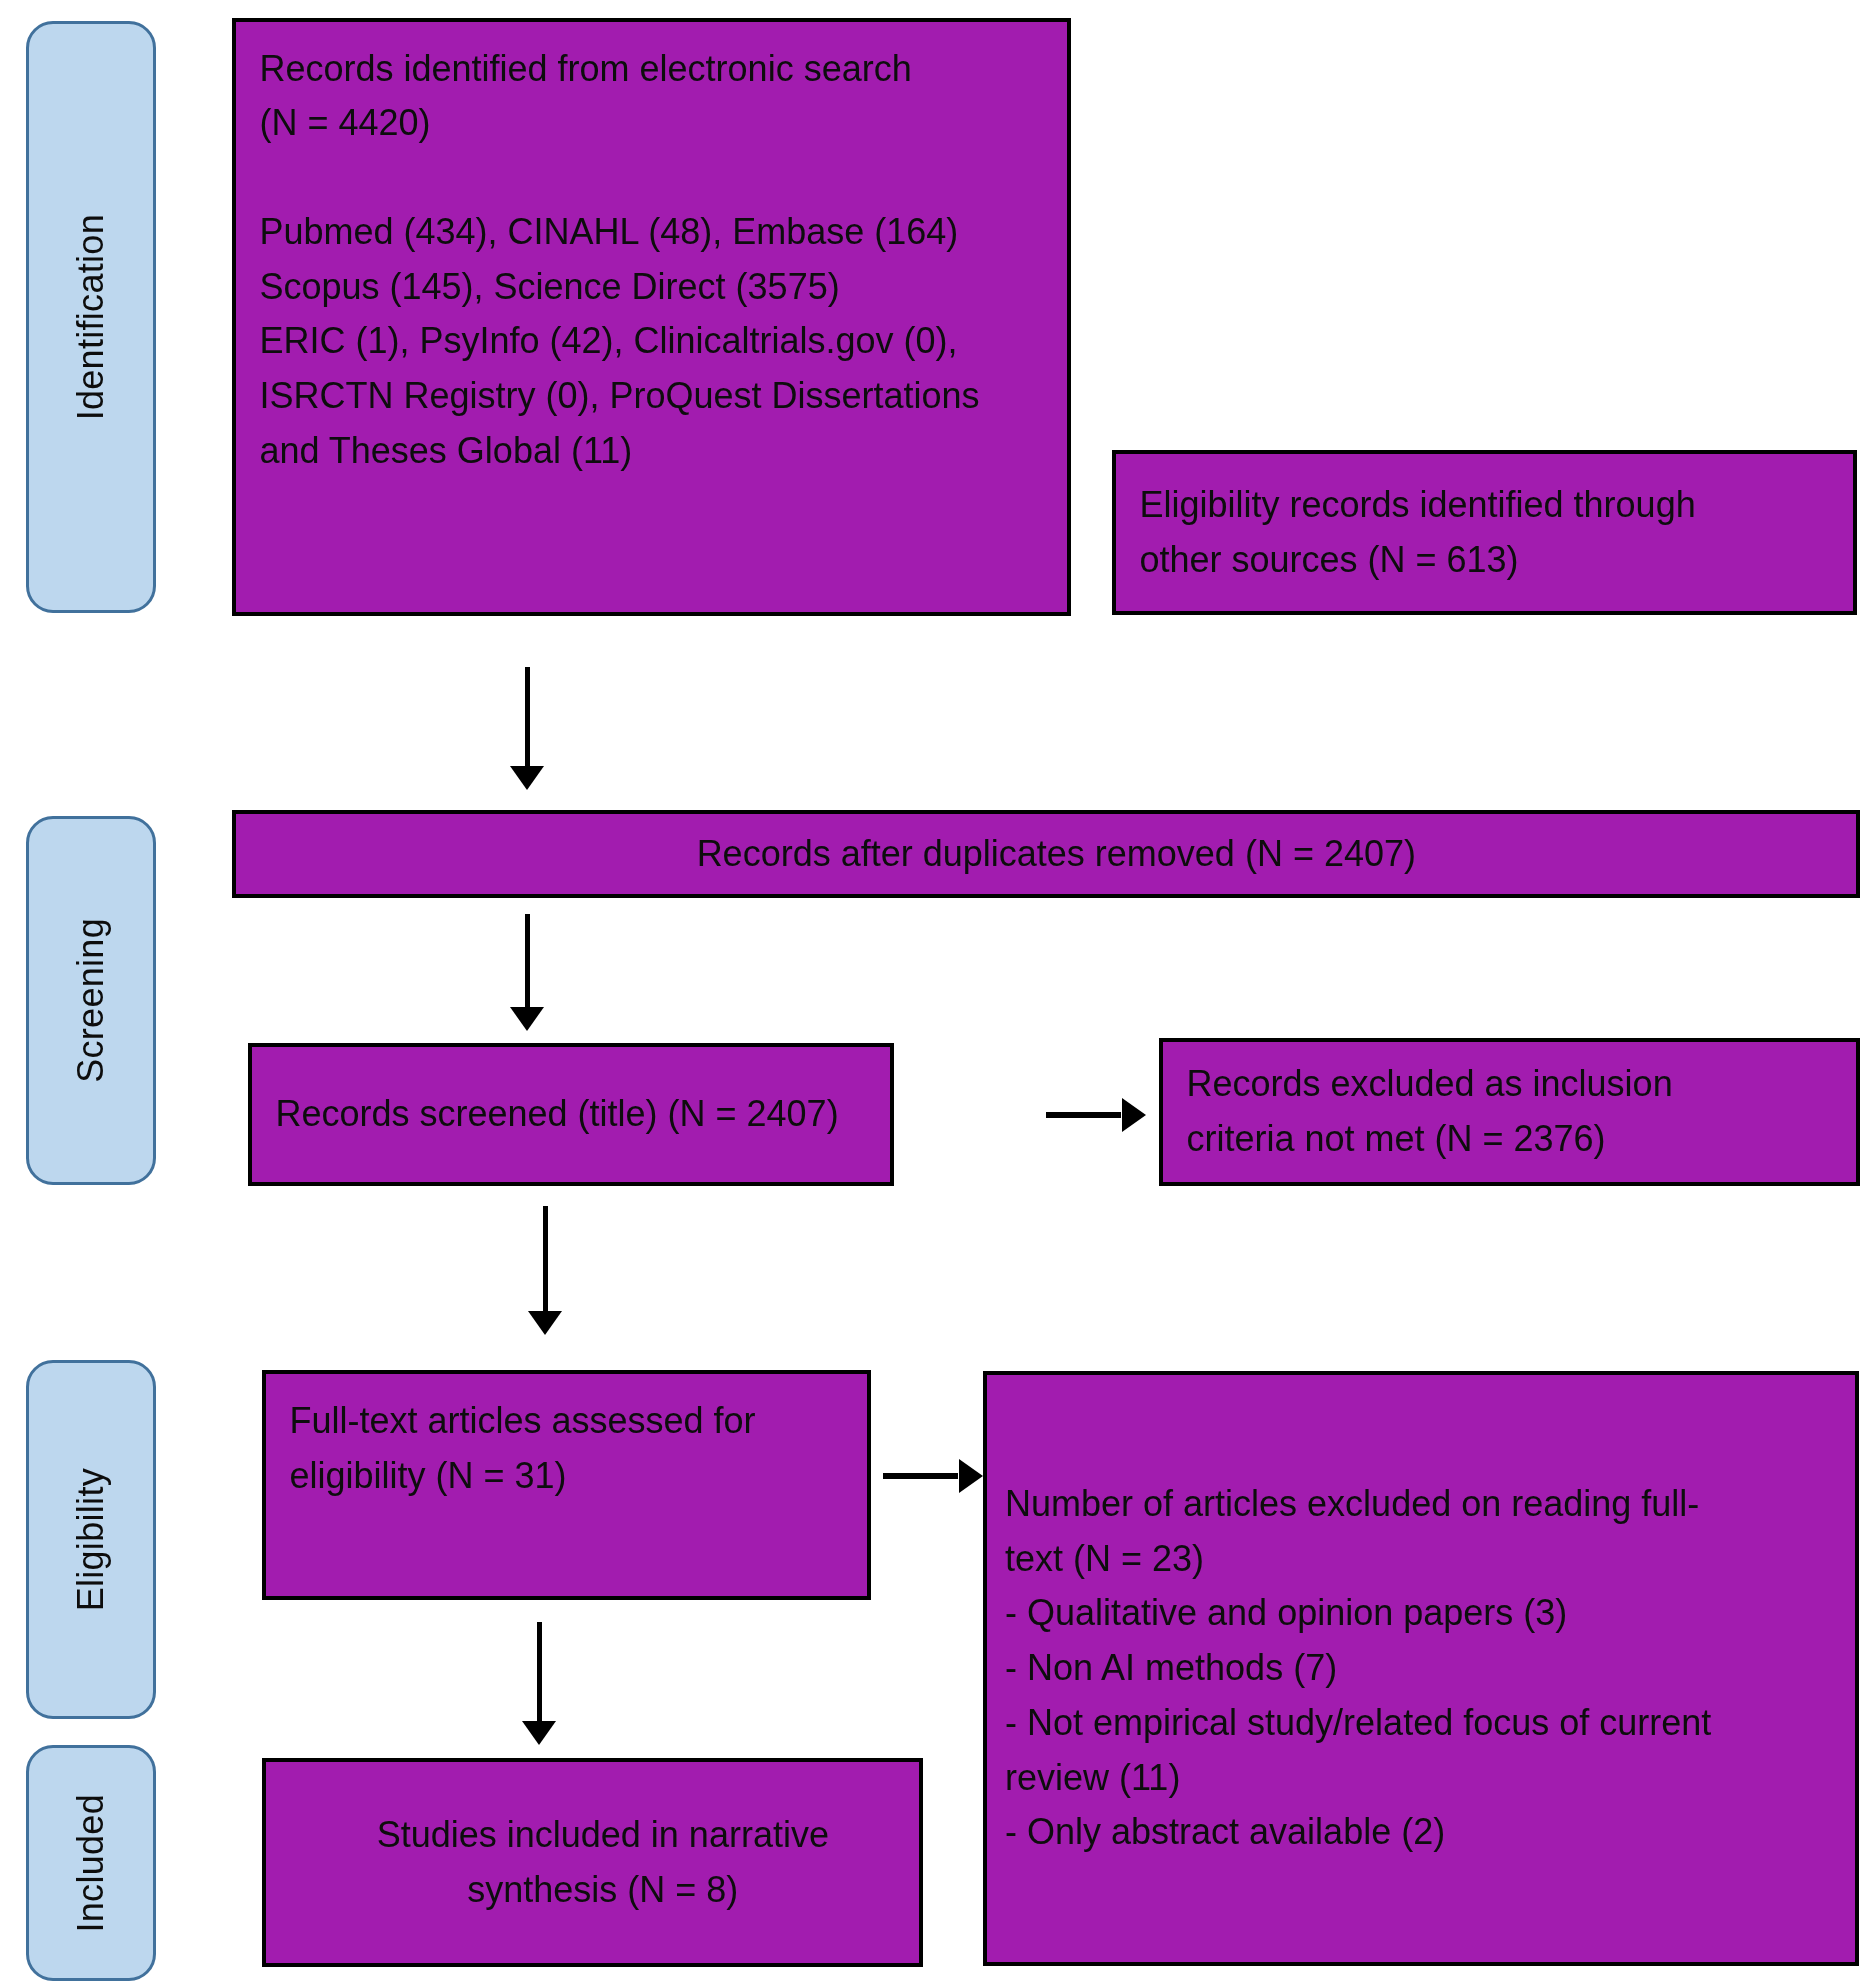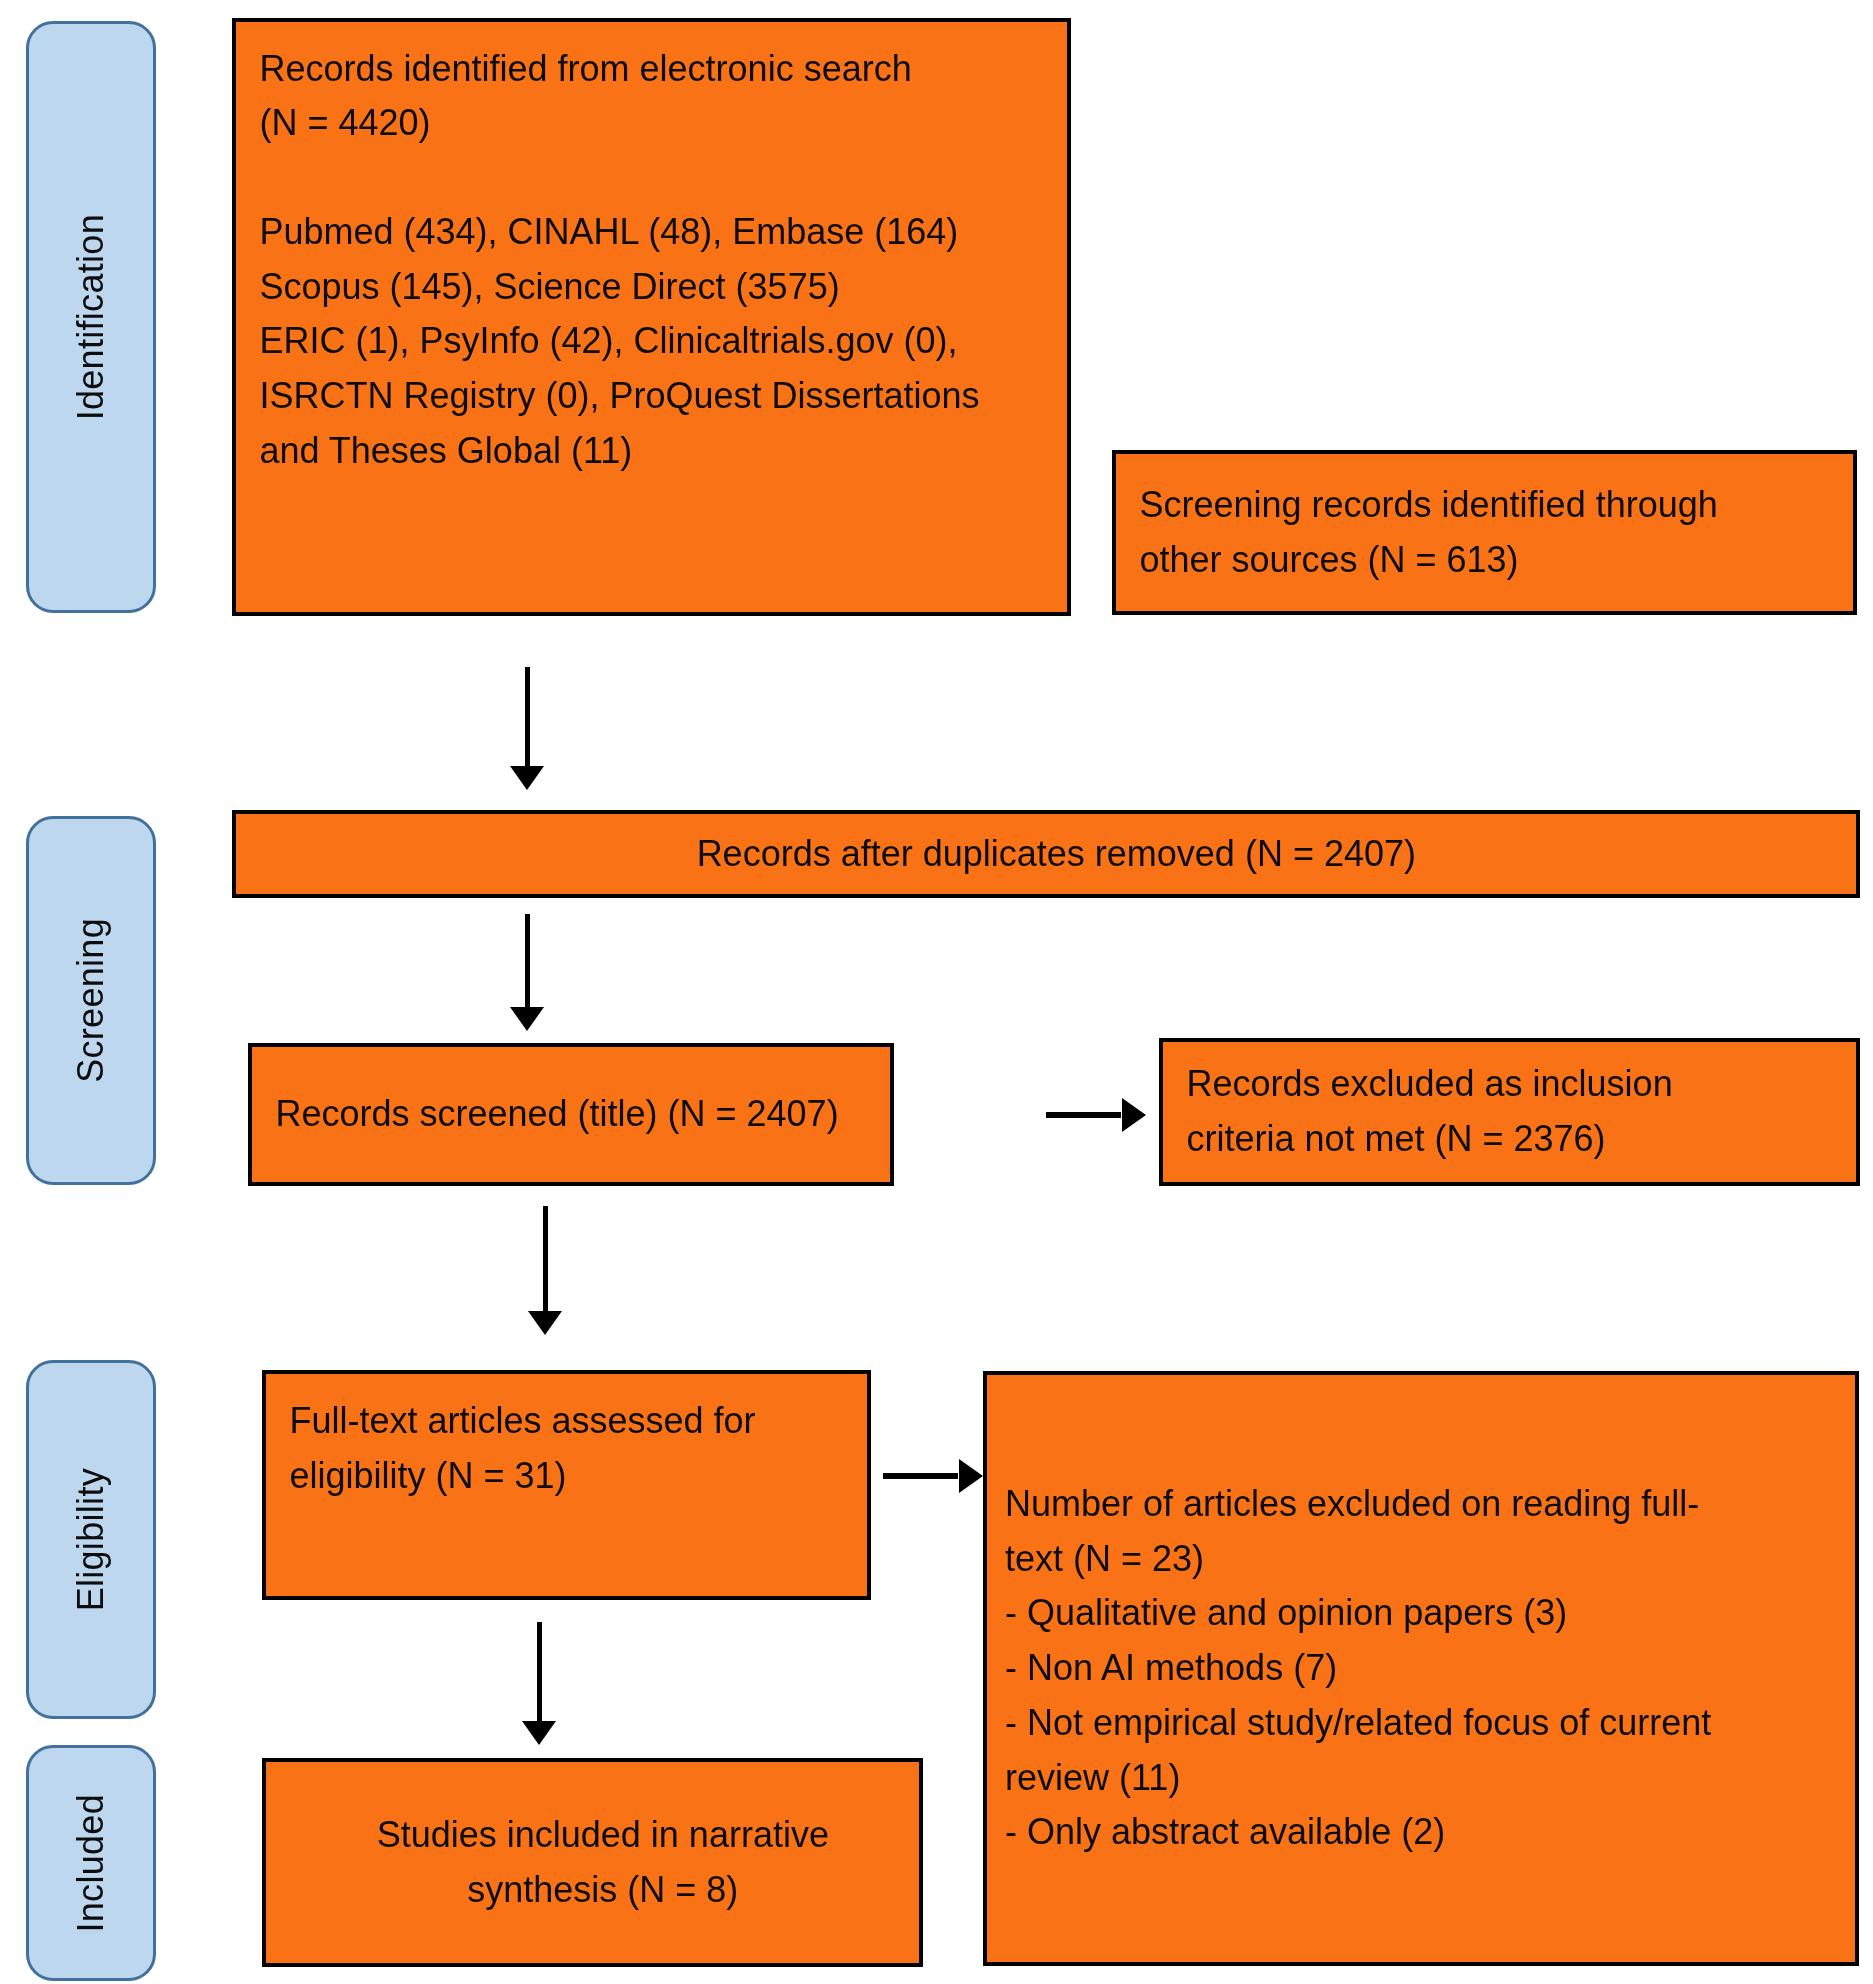--- a/index.html
+++ b/index.html
@@ -38,21 +38,21 @@
     font-size: 36px;
     line-height: 1;
     letter-spacing: 0.3px;
     color: #0d0d0d;
     white-space: nowrap;
   }
 
   
   .flow-box {
     position: absolute;
-    background: #f97316;
+    background: #a21caf;
     border: 4.1px solid #000000;
     box-sizing: border-box;
     padding: 20px 23.4px;
     font-size: 36px;
     line-height: 1.52;
     color: #0d0d0d;
   }
   .flow-box .bx-text { display: block; }
   .flow-box .gap { display: block; height: 1.5em; }
 
@@ -136,21 +136,21 @@
     <span class="gap"></span>
     <span class="bx-text">Pubmed (434), CINAHL (48), Embase (164)</span>
     <span class="bx-text">Scopus (145), Science Direct (3575)</span>
     <span class="bx-text">ERIC (1), PsyInfo (42), Clinicaltrials.gov (0),</span>
     <span class="bx-text">ISRCTN Registry (0), ProQuest Dissertations</span>
     <span class="bx-text">and Theses Global (11)</span>
   </div>
 
   <div class="flow-box align-center" style="left:1112px; top:450px; width:745px; height:165px;">
     <div>
-      <span class="bx-text">Screening records identified through</span>
+      <span class="bx-text">Eligibility records identified through</span>
       <span class="bx-text">other sources (N = 613)</span>
     </div>
   </div>
 
   <div class="arrow-down" style="left:480px; top:667px; width:94px; height:123px;">
     <div class="shaft" style="height:101px;"></div>
     <div class="head"></div>
   </div>
 
   <div class="flow-box align-center justify-center text-center" style="left:232px; top:810px; width:1628px; height:88px;">

